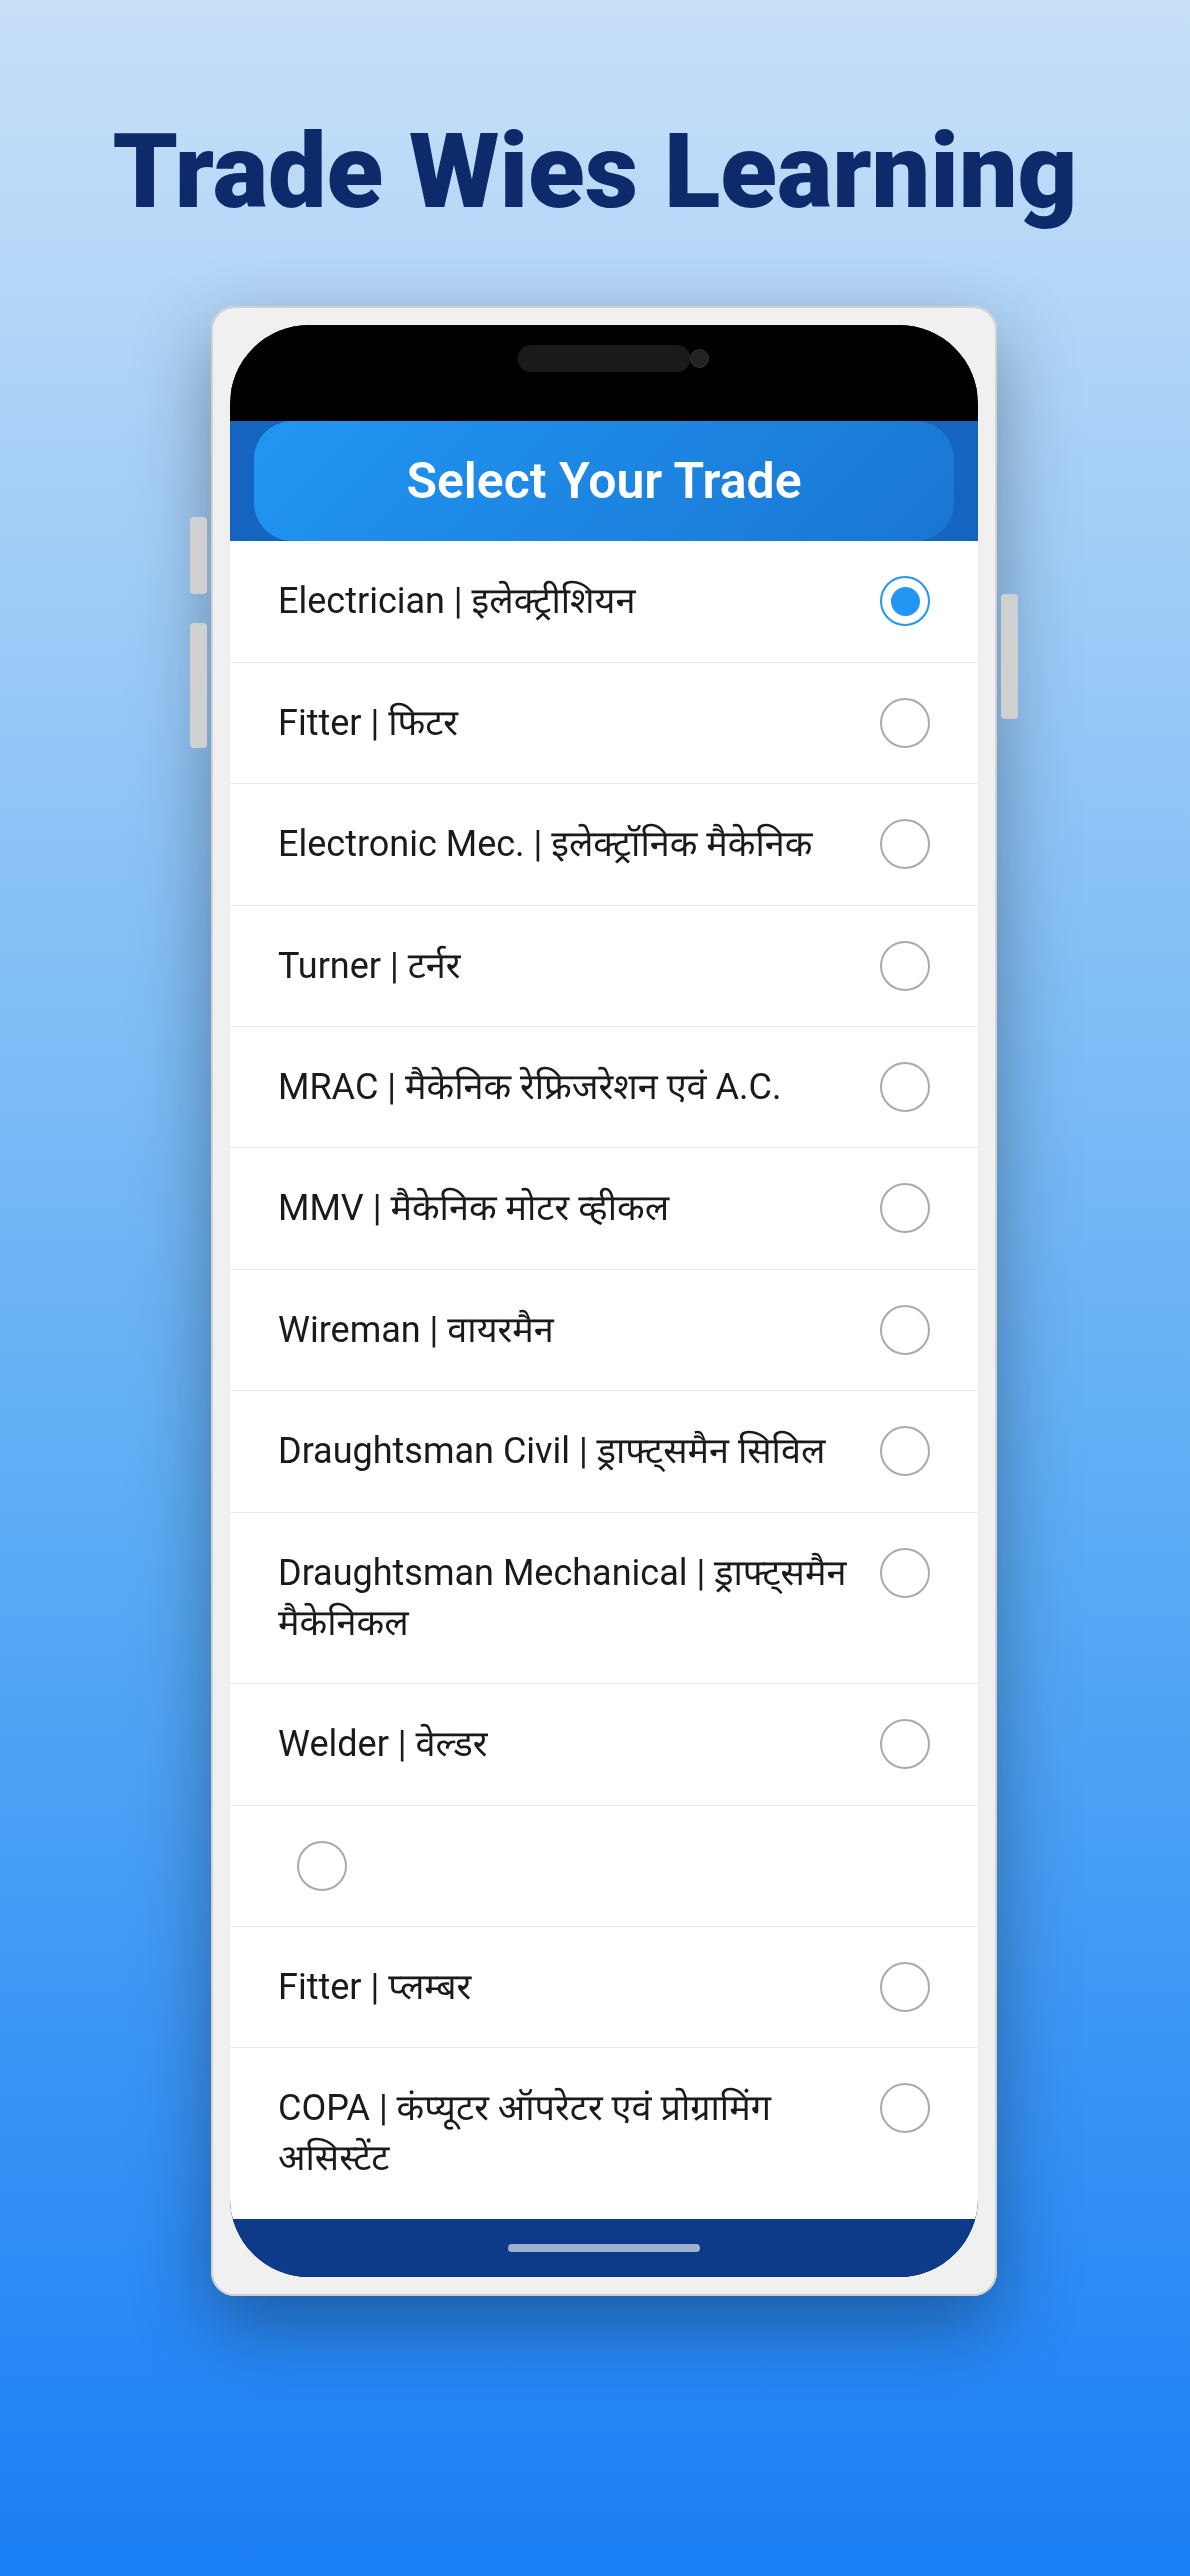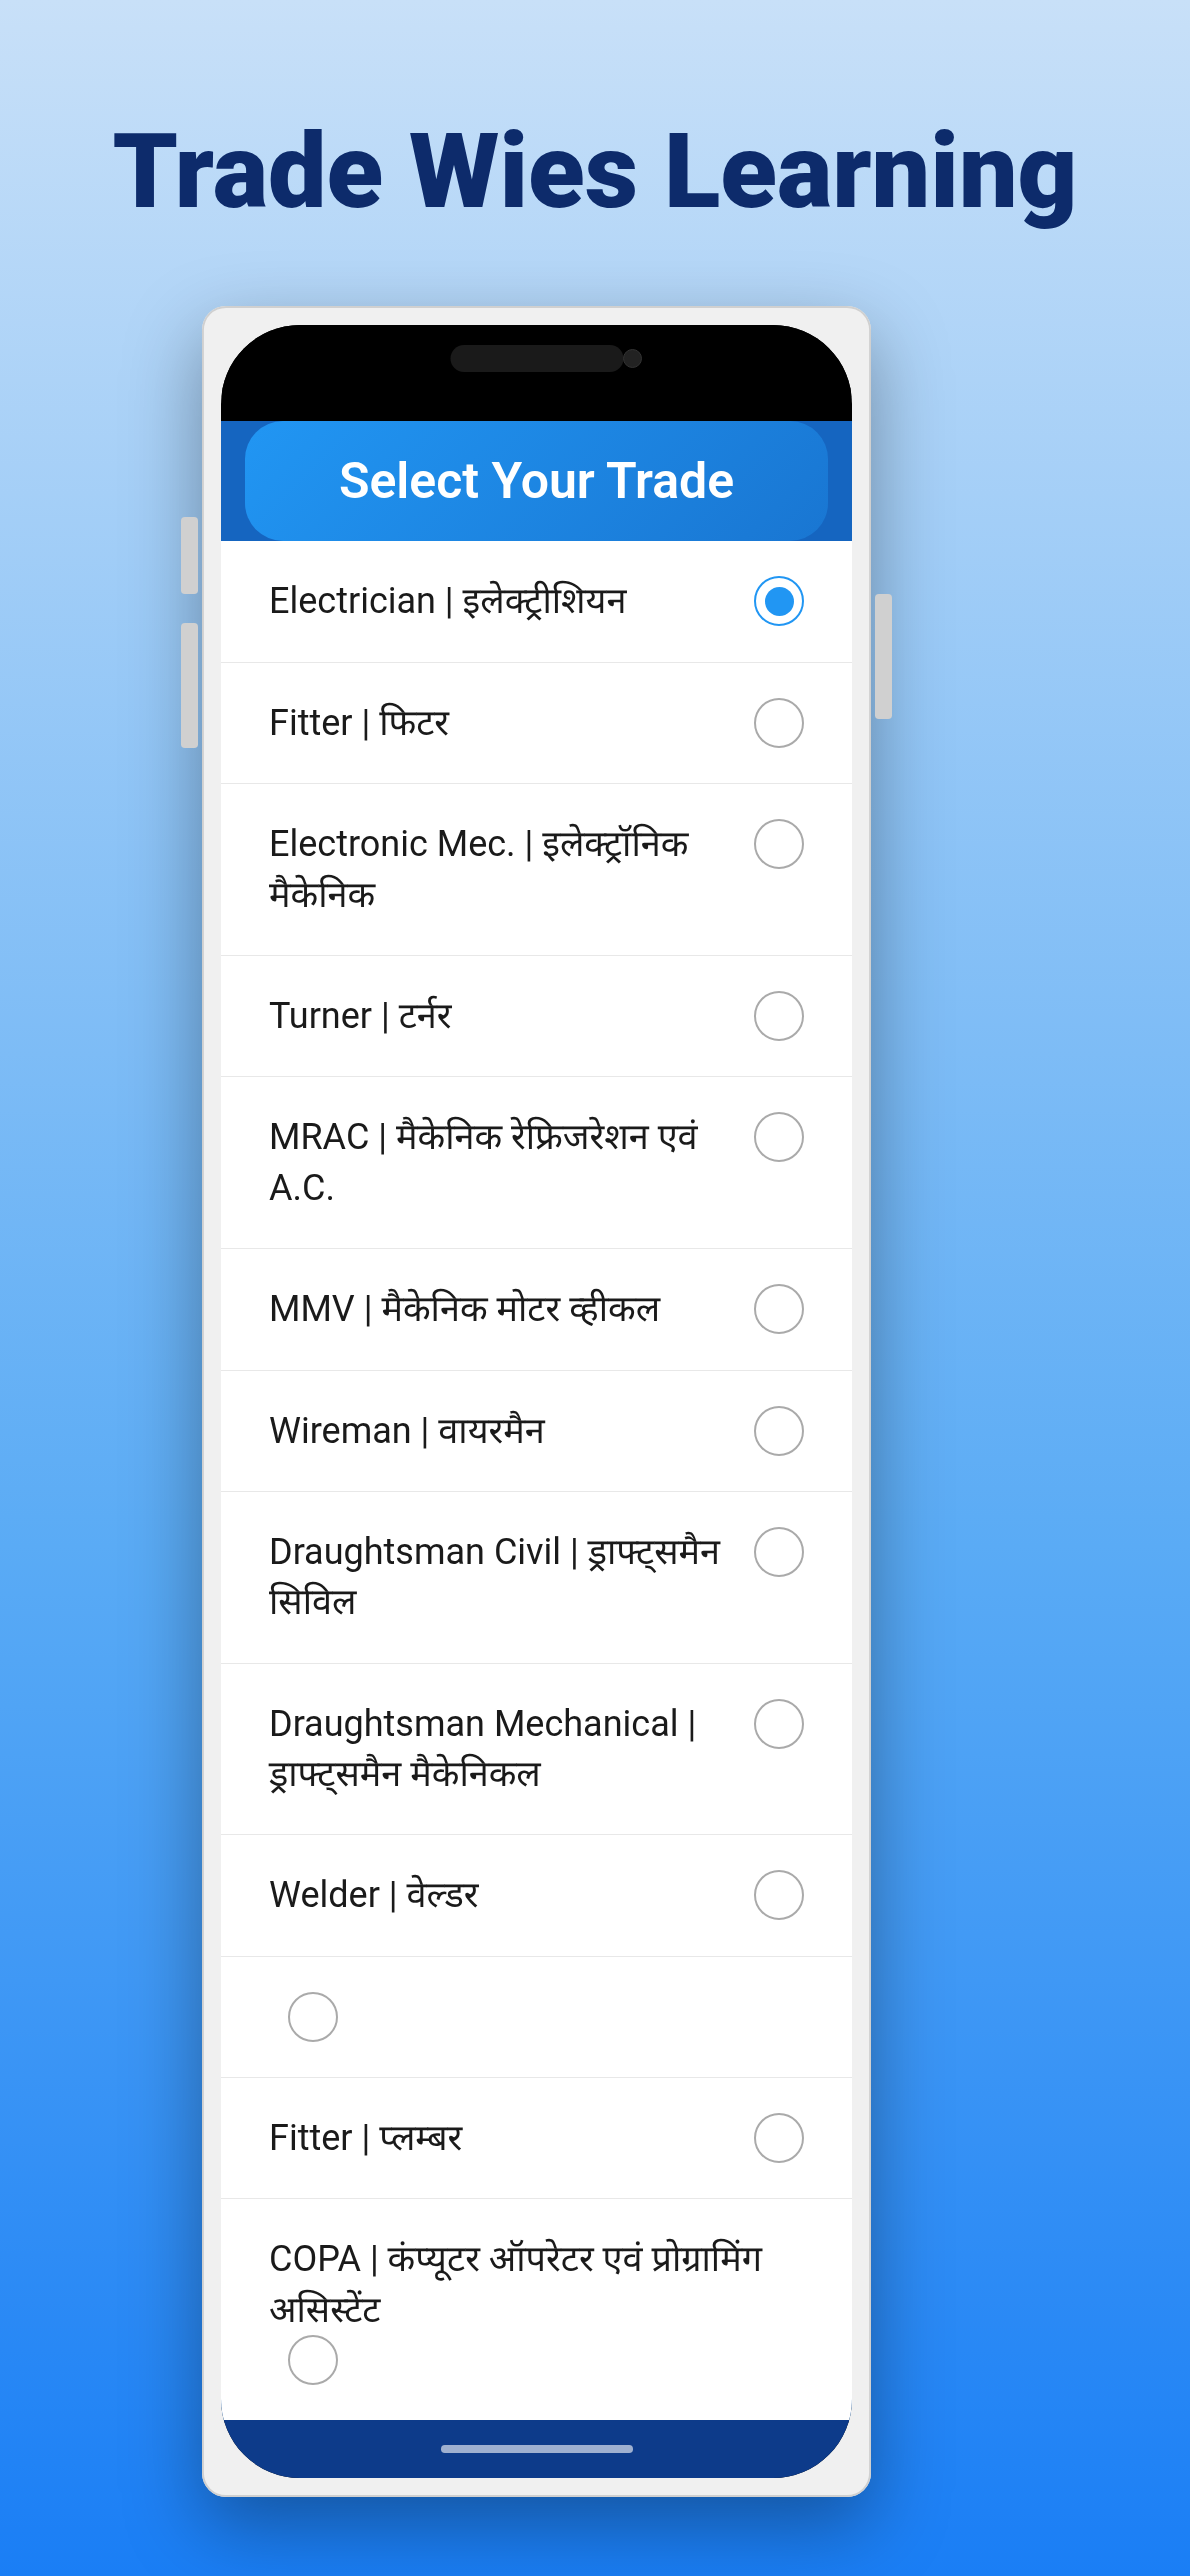--- a/index.html
+++ b/index.html
@@ -37,26 +37,27 @@
       text-align: center;
     }
 
     .phone-wrapper {
       width: 786px;
       position: relative;
       margin-top: 19px;
     }
 
     .phone-outer {
-      width: 669px;
+      width: 786px;
       background: #f0f0f0;
       border-radius: 24px;
       padding: 19px;
       box-shadow: 0 29px 77px rgba(0,0,0,0.35), inset 0 0 0 1.9px #d0d0d0;
       position: relative;
+      margin-left: 9px;
     }
 
     .phone-inner {
       background: #000;
       border-radius: 79px;
       overflow: hidden;
       position: relative;
     }
 
     .notch-bar {
@@ -116,21 +117,20 @@
     .trade-item {
       display: flex;
       align-items: flex-start;
       justify-content: space-between;
       padding: 35px 48px;
       border-bottom: 1px solid #e8e8e8;
     }
 
     .trade-item:last-child {
       border-bottom: none;
-      flex-direction: column;
     }
 
     .trade-label {
       font-size: 36px;
       color: #1a1a1a;
       flex: 1;
       line-height: 1.4;
     }
 
     .radio-btn {

